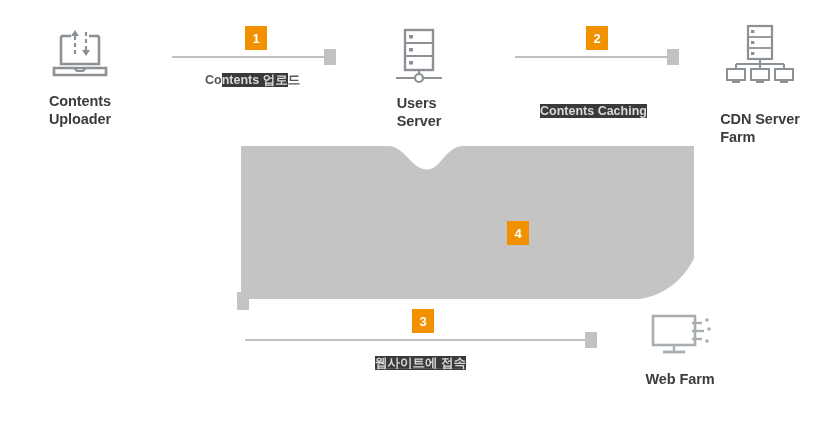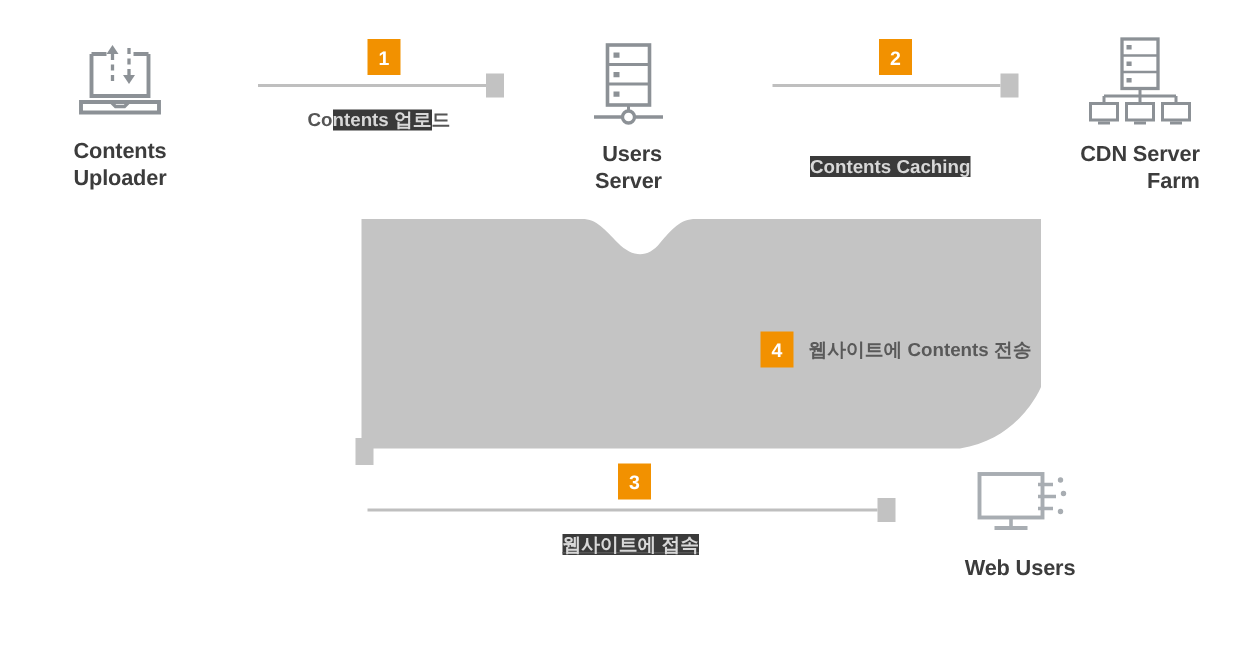--- a/index.html
+++ b/index.html
@@ -19,21 +19,21 @@
     overflow: hidden;
   }
 
   
   .node {
     position: absolute;
     display: flex;
     flex-direction: column;
     align-items: center;
     width: 140px;
-    text-align: right;
+    text-align: left;
   }
   .node-icon {
     display: block;
     line-height: 0;
   }
   .node-label {
     margin-top: 10px;
     font-size: 14.5px;
     font-weight: bold;
     color: #3c3c3c;
@@ -165,21 +165,21 @@
 
         <line x1="31" y1="44" x2="31" y2="50" stroke="#8c9196" stroke-width="2"></line>
         <line x1="8" y1="52" x2="54" y2="52" stroke="#8c9196" stroke-width="2.2"></line>
         <circle cx="31" cy="52" r="4" fill="#ffffff" stroke="#8c9196" stroke-width="2.2"></circle>
       </svg>
     </span>
     <div class="node-label">Users
 Server</div>
   </div>
 
-  <div class="node" style="left:690px; top:24px;">
+  <div class="node" style="left:690px; top:24px;gap:16px;">
     <span class="node-icon">
       <svg width="72" height="60" viewBox="0 0 72 60">
 
         <rect x="24" y="2" width="24" height="33" fill="none" stroke="#8c9196" stroke-width="2.2"></rect>
         <line x1="24" y1="13" x2="48" y2="13" stroke="#8c9196" stroke-width="1.8"></line>
         <line x1="24" y1="24" x2="48" y2="24" stroke="#8c9196" stroke-width="1.8"></line>
         <rect x="27" y="6" width="3.4" height="3" fill="#8c9196"></rect>
         <rect x="27" y="17" width="3.4" height="3" fill="#8c9196"></rect>
         <rect x="27" y="28" width="3.4" height="3" fill="#8c9196"></rect>
 
@@ -210,21 +210,21 @@
         <line x1="18" y1="40" x2="40" y2="40" stroke="#a8adb2" stroke-width="2.8"></line>
 
         <line x1="47" y1="11" x2="57" y2="11" stroke="#a8adb2" stroke-width="2.4"></line>
         <circle cx="62" cy="8" r="1.8" fill="#a8adb2"></circle>
         <line x1="47" y1="19" x2="59" y2="19" stroke="#a8adb2" stroke-width="2.4"></line>
         <circle cx="64" cy="17" r="1.8" fill="#a8adb2"></circle>
         <line x1="47" y1="27" x2="57" y2="27" stroke="#a8adb2" stroke-width="2.4"></line>
         <circle cx="62" cy="29" r="1.8" fill="#a8adb2"></circle>
       </svg>
     </span>
-    <div class="node-label">Web Users</div>
+    <div class="node-label">Web Farm</div>
   </div>
 
   <div class="connector" style="left:172px; top:48px; width:164px;">
     <div class="conn-line" style="width:152px;"></div>
     <div class="conn-head" style="left:152px;"></div>
   </div>
   <div class="badge" style="left:245px; top:26px;">
     <span>1</span>
   </div>
   <div class="caption" style="left:205px; top:72px;">
@@ -250,18 +250,15 @@
     <span>3</span>
   </div>
   <div class="caption" style="left:375px; top:355px;text-decoration:underline;">
     <span></span><span class="sel">웹사이트에 접속</span><span></span>
   </div>
 
   <div class="step4-group" style="left:507px; top:221px;">
     <div class="badge" style="position:relative; left:0; top:0;">
       <span>4</span>
     </div>
-    <div class="caption on-gray" style="position:relative; left:0; top:0;">
-      <span>웹사이트에 Contents 전송</span>
-    </div>
   </div>
 
 </div>
 
 </body></html>

